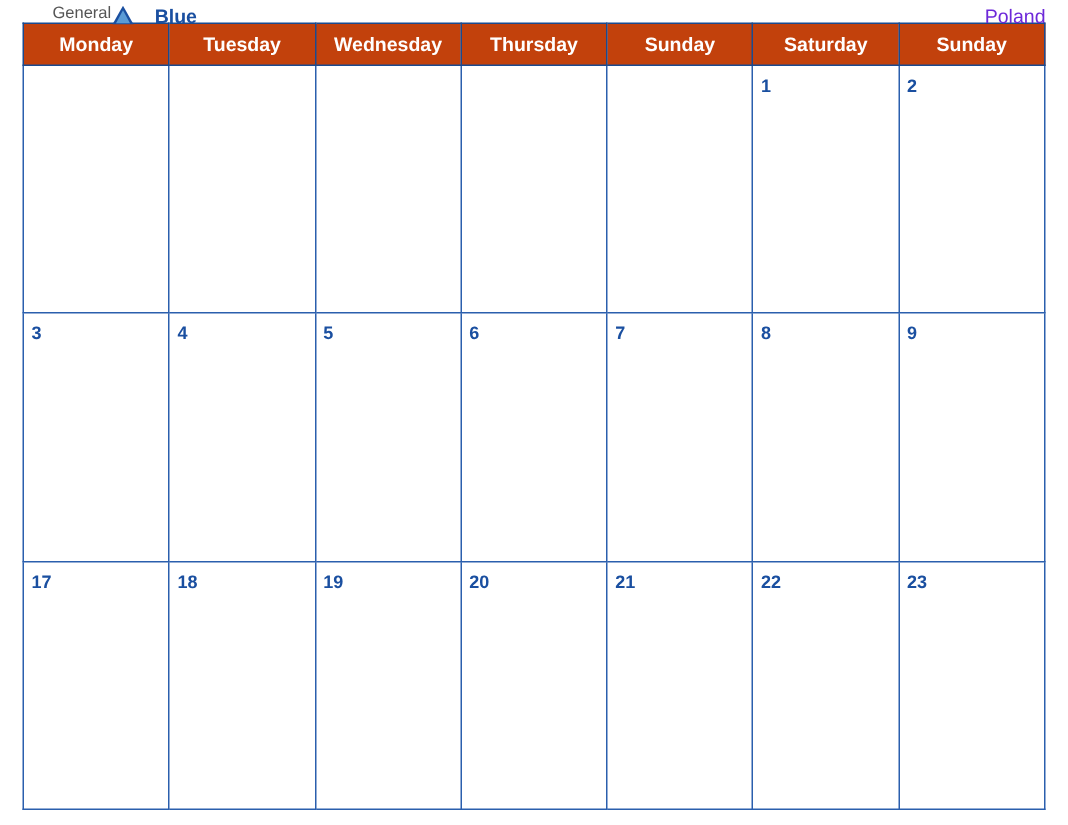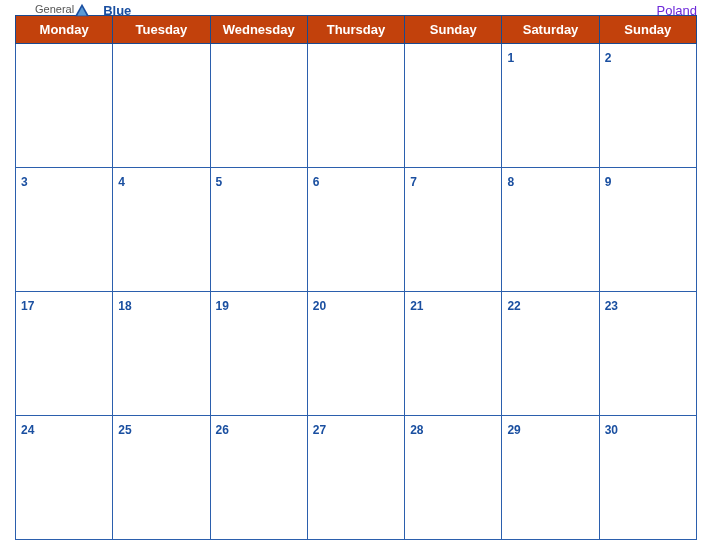--- a/index.html
+++ b/index.html
@@ -141,23 +141,14 @@
       </tr>
       <tr>
         <td><span class="day-num">17</span></td>
         <td><span class="day-num">18</span></td>
         <td><span class="day-num">19</span></td>
         <td><span class="day-num">20</span></td>
         <td><span class="day-num">21</span></td>
         <td><span class="day-num">22</span></td>
         <td><span class="day-num">23</span></td>
       </tr>
-      <tr>
-        <td><span class="day-num">24</span></td>
-        <td><span class="day-num">25</span></td>
-        <td><span class="day-num">26</span></td>
-        <td><span class="day-num">27</span></td>
-        <td><span class="day-num">28</span></td>
-        <td><span class="day-num">29</span></td>
-        <td><span class="day-num">30</span></td>
-      </tr>
     </tbody>
 </table>
 
 </body></html>

